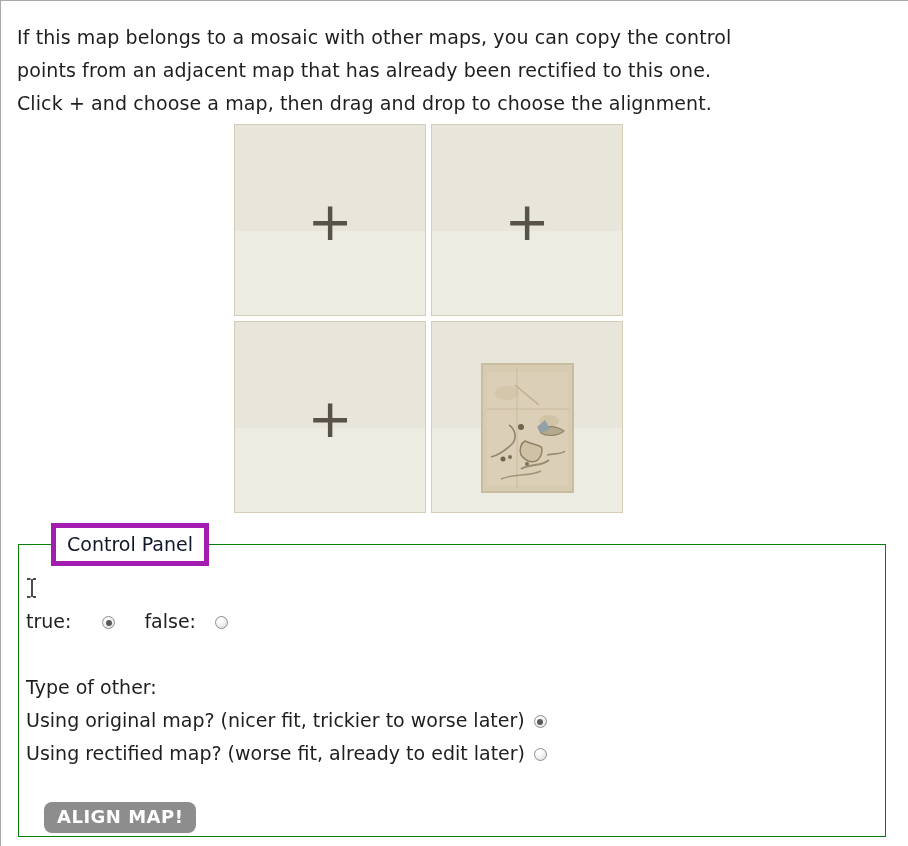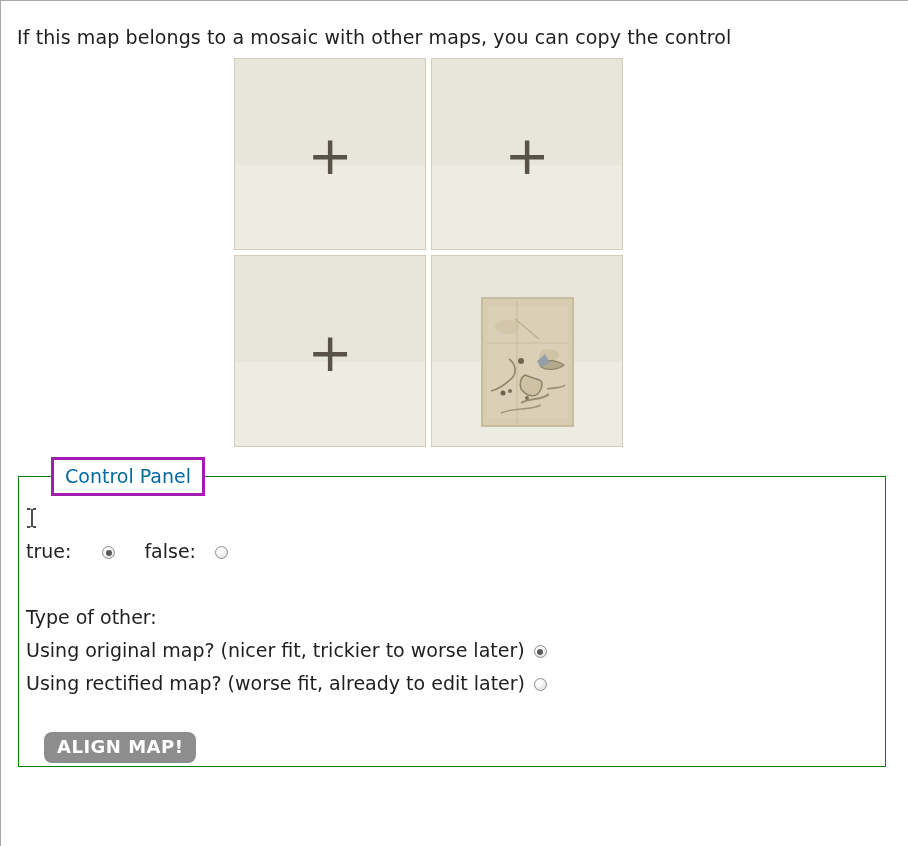--- a/index.html
+++ b/index.html
@@ -50,22 +50,22 @@
   
   fieldset.control-panel {
     margin: 10px 6px 0 1px;
     border: 1px solid #077c07;
     padding: 6px 10px 3px 7px;
     font-size: 19px;
   }
   legend.cp-legend {
     margin-left: 25px;
     padding: 5px 11px;
-    border: 3px solid #a21caf;
-    color: #0369a1;
+    border: 5px solid #a21caf;
+    color: #0f172a;
     background: #ffffff;
     font-size: 19px;
     line-height: 23px;
   }
   .cp-line { line-height: 33px; white-space: nowrap; }
   .spacer { height: 33px; }
 
   
   .radio {
     display: inline-block;
@@ -134,20 +134,22 @@
     cursor: pointer;
   }
 </style>
 </head>
 <body>
 
 <div class="page">
 
   <p class="intro">
     <span>If this map belongs to a mosaic with other maps, you can copy the control</span>
+    <span>points from an adjacent map that has already been rectified to this one.</span>
+    <span>Click + and choose a map, then drag and drop to choose the alignment.</span>
   </p>
 
   <div class="mosaic">
     <div class="tile">
       <span class="plus">+</span>
     </div>
     <div class="tile">
       <span class="plus">+</span>
     </div>
     <div class="tile">

